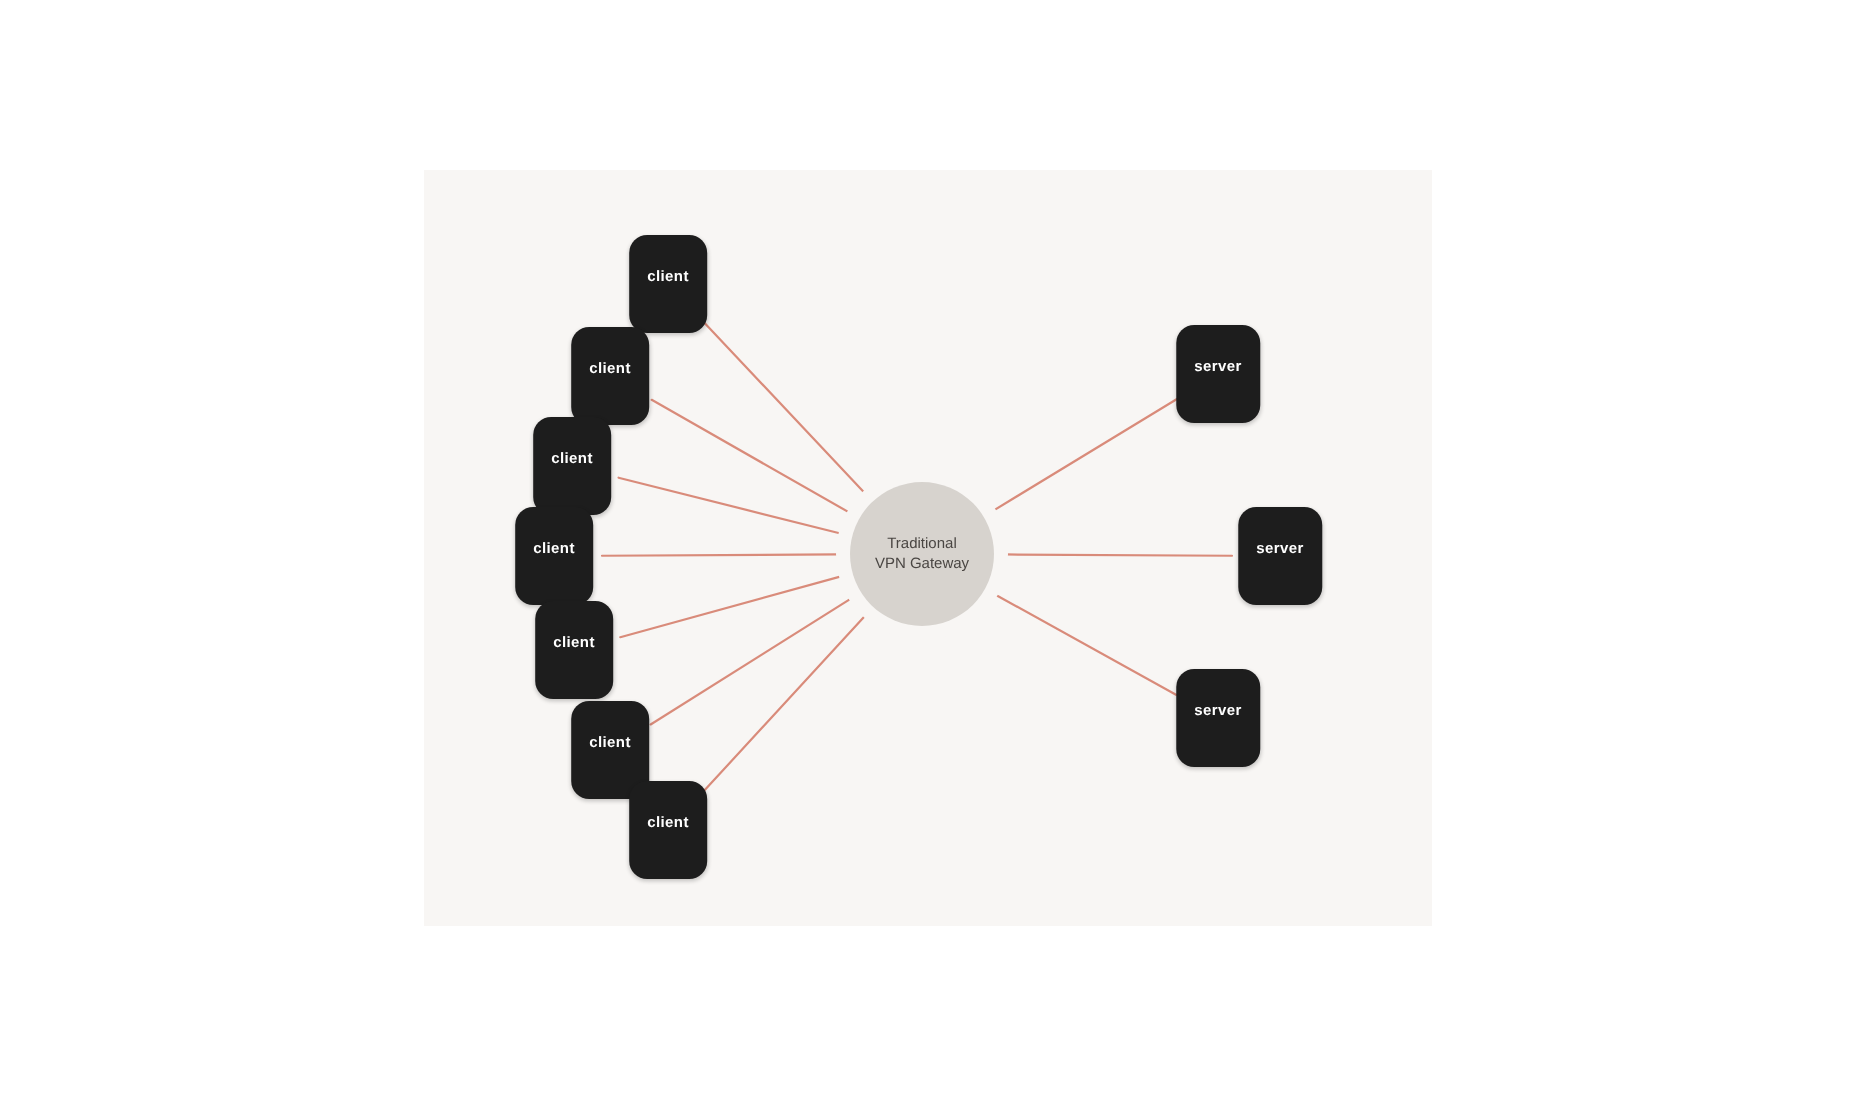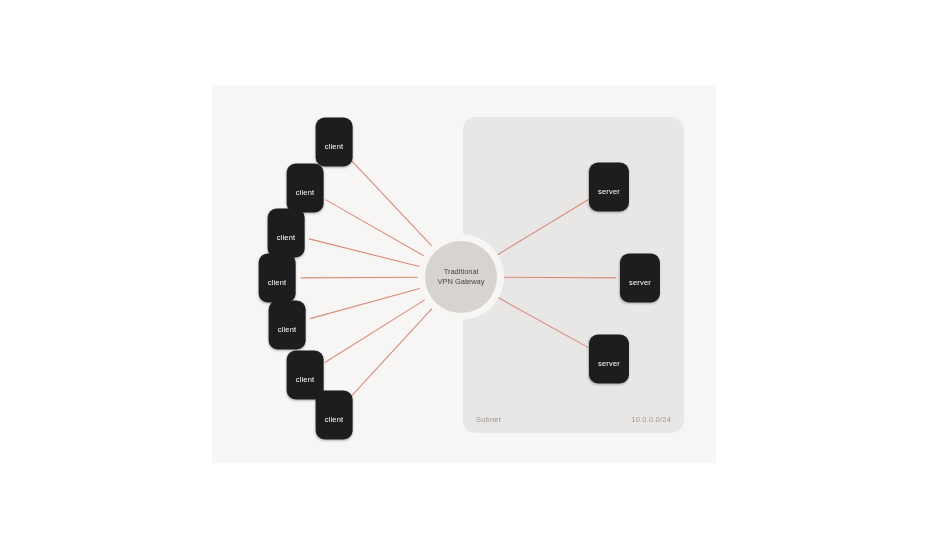--- a/index.html
+++ b/index.html
@@ -97,38 +97,35 @@
   .node {
     position: absolute;
     height: 17px;
     padding: 16px 9px;
     border-radius: 9px;
     background: #1d1d1d;
     color: #ffffff;
     font-size: 7.5px;
     letter-spacing: 0.2px;
     display: flex;
-    align-items: flex-end;
+    align-items: flex-start;
     justify-content: center;
     white-space: nowrap;
     box-shadow: 0 1px 2px rgba(0,0,0,0.22);
     transform: translate(-50%, -50%);
+    font-weight: bold;
   }
 </style>
 </head>
 <body>
 
 <div id="stage">
 
   <div id="canvas">
 
-    <div id="subnet-box" style="left: 251px; top: 32px; width: 221px; height: 316px; background: rgb(233, 231, 230);">
-      <span id="subnet-label">Subnet</span>
-      <span id="subnet-cidr">10.0.0.0/24</span>
-    </div>
 
     <svg id="edges" viewBox="0 0 504 378" preserveAspectRatio="none">
       <g id="edge-group">
           <line x1="220.22175167925755" y1="161.40894863543124" x2="135.70392777178213" y2="71.56716731646131" stroke="#d98b7a" stroke-width="1.1" stroke-linecap="round"></line>
           <line x1="212.51940595997004" y1="171.18735340023932" x2="113.84605373715998" y2="114.89294091414897" stroke="#d98b7a" stroke-width="1.1" stroke-linecap="round"></line>
           <line x1="208.26774331387938" y1="181.7587468903468" x2="97.27557524921178" y2="153.85214463408752" stroke="#d98b7a" stroke-width="1.1" stroke-linecap="round"></line>
           <line x1="207.0006202603617" y1="192.22825749858498" x2="88.99964556550759" y2="192.86956714366573" stroke="#d98b7a" stroke-width="1.1" stroke-linecap="round"></line>
           <line x1="208.5123100353449" y1="203.16901792128417" x2="98.13582283694578" y2="233.61770404498048" stroke="#d98b7a" stroke-width="1.1" stroke-linecap="round"></line>
           <line x1="213.43539662032867" y1="214.34186622569098" x2="113.32263050266933" y2="277.23321929960514" stroke="#d98b7a" stroke-width="1.1" stroke-linecap="round"></line>
           <line x1="220.55877452511024" y1="222.90463870499832" x2="135.54344070232847" y2="315.2835053785722" stroke="#d98b7a" stroke-width="1.1" stroke-linecap="round"></line>

